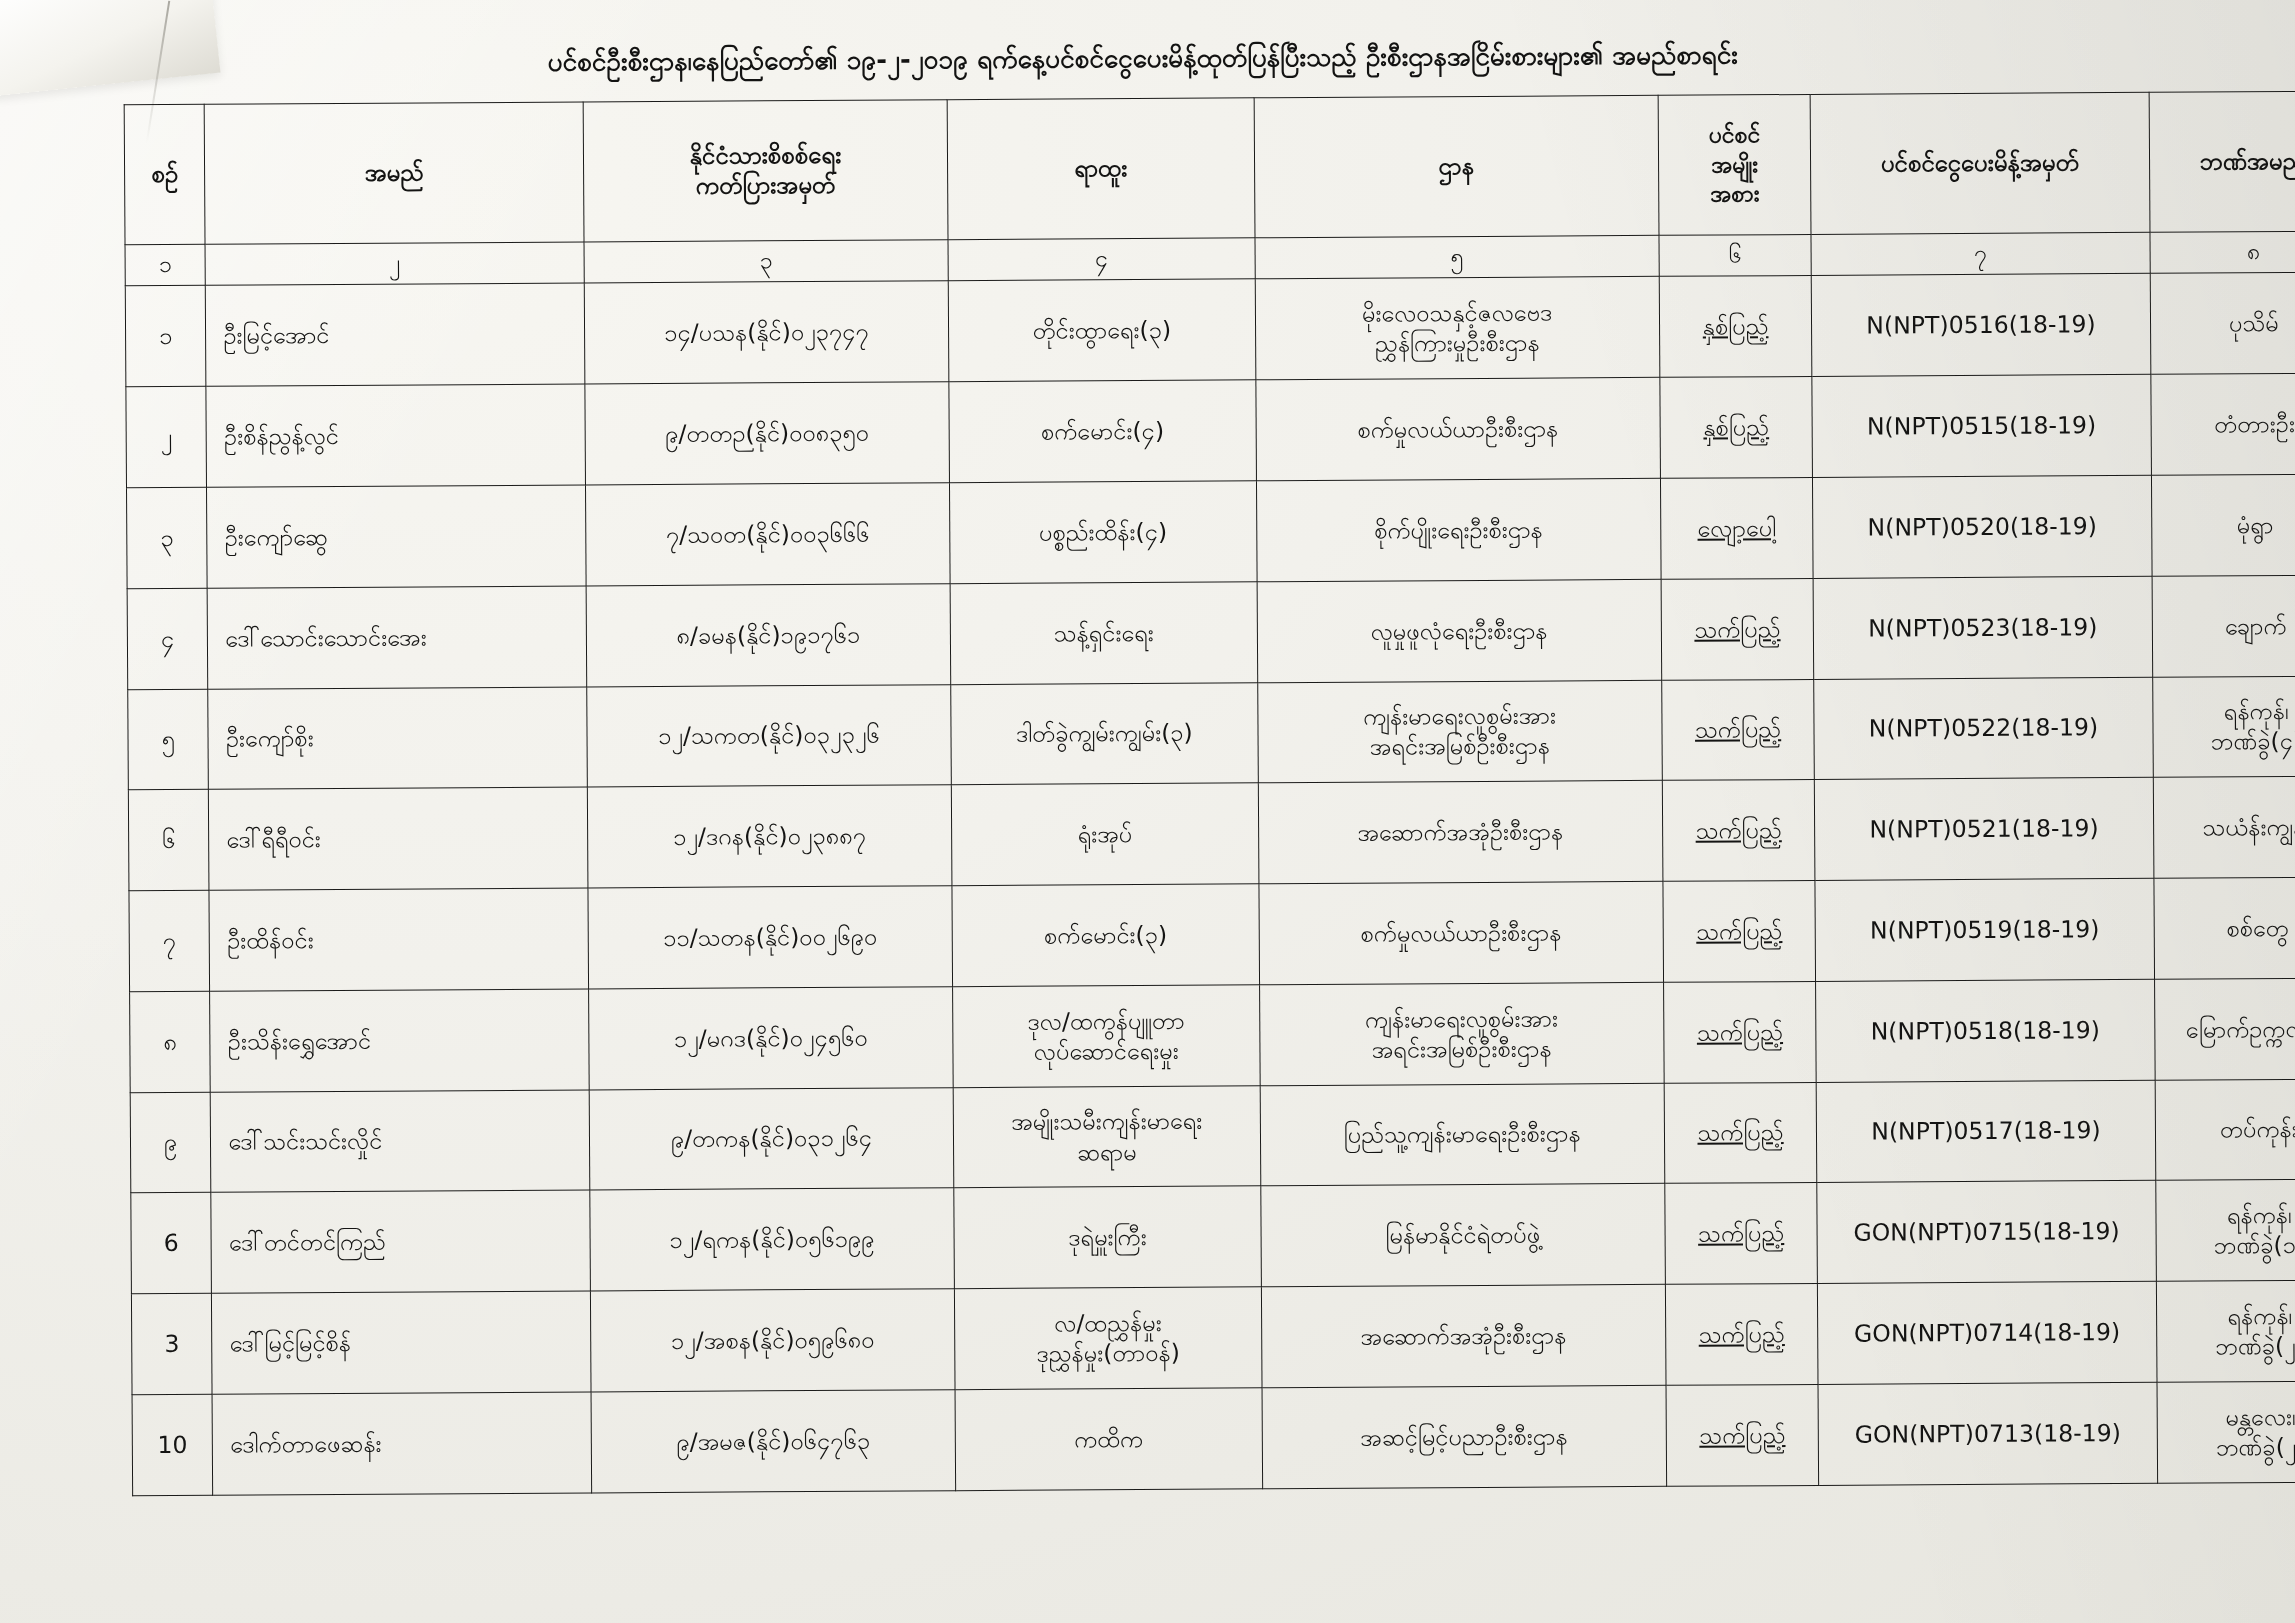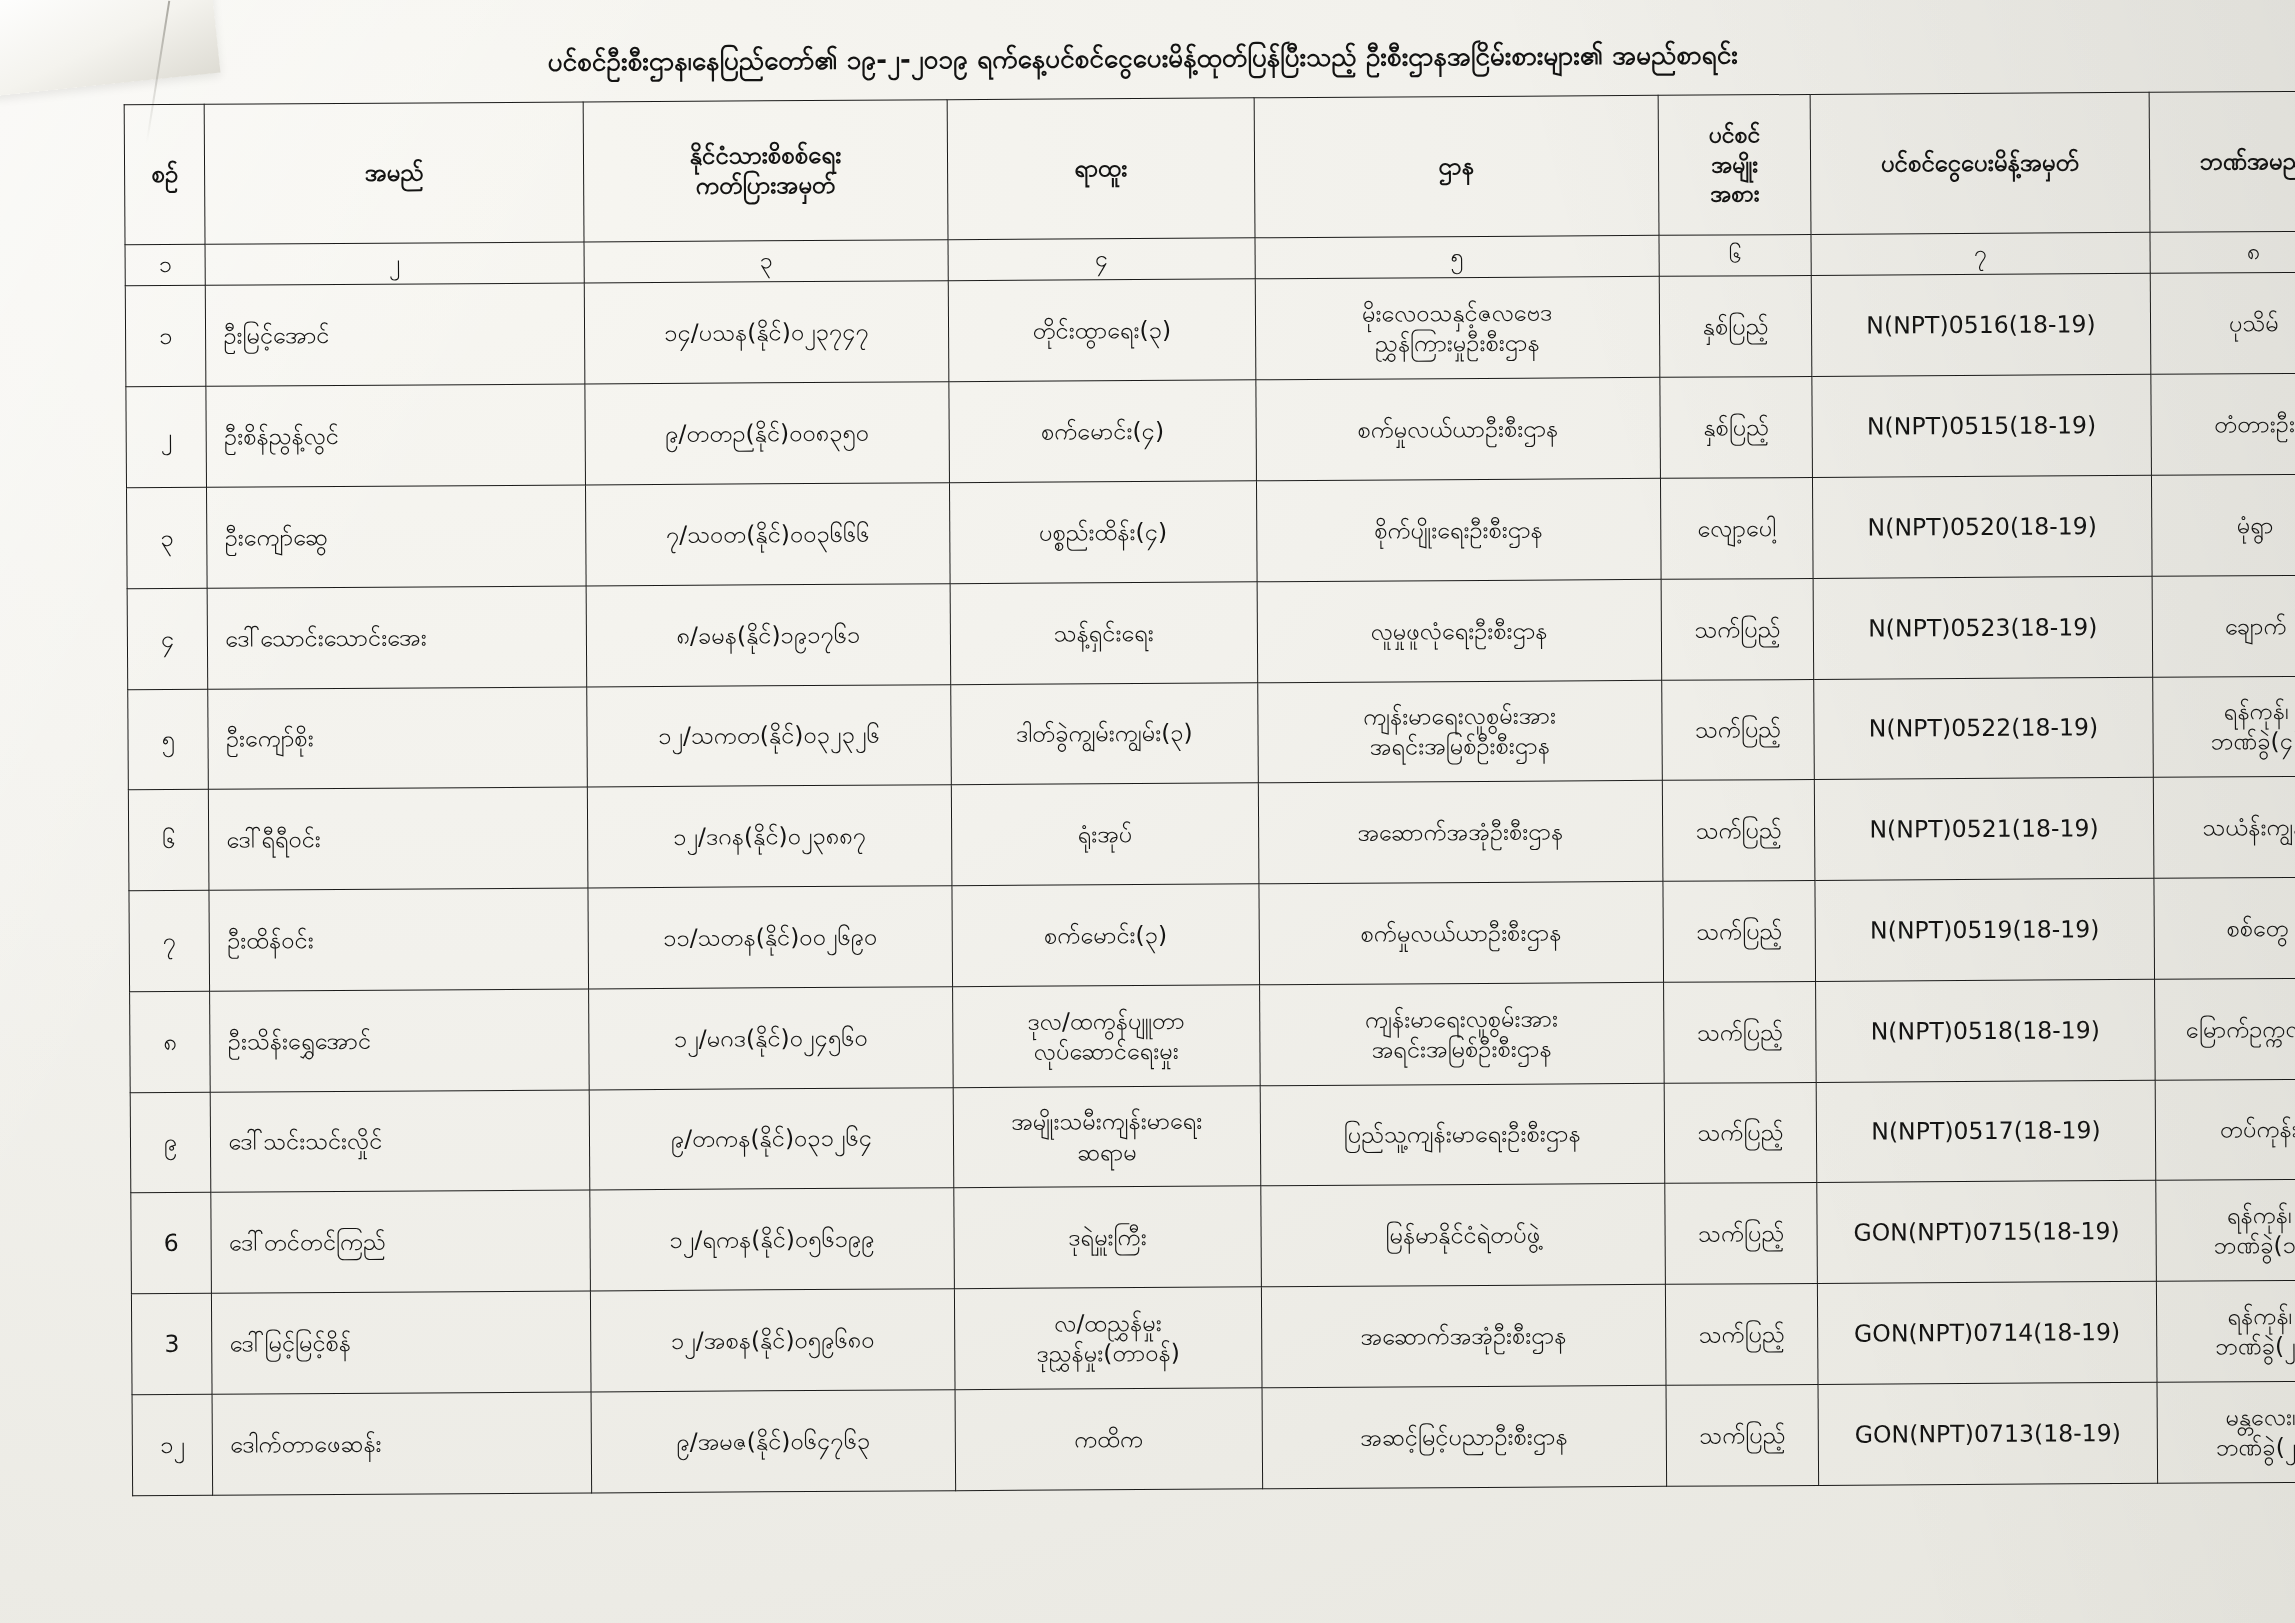--- a/index.html
+++ b/index.html
@@ -95,21 +95,21 @@
     padding: 1.3px 3.9px;
   }
   tbody td {
     height: 92px;
   }
   td.c-no    { width: 69px; }
   td.c-name  { width: 367px; text-align: left; padding-left: 17px; }
   td.c-nrc   { width: 353px; }
   td.c-rank  { width: 295px; }
   td.c-dept  { width: 393px; }
-  td.c-type  { width: 141px; }
+  td.c-type  { width: 141px; text-decoration: underline; }
   td.c-penno { width: 327px; }
   td.c-bank  { width: 196px; }
 
   th.c-no    { width: 69px; }
   th.c-name  { width: 367px; }
   th.c-nrc   { width: 353px; }
   th.c-rank  { width: 295px; }
   th.c-dept  { width: 393px; }
   th.c-type  { width: 141px; font-size: 23px; }
   th.c-penno { width: 327px; }
@@ -338,21 +338,21 @@
             <span class="two-line">အဆောက်အအုံဦးစီးဌာန</span>
           </td>
           <td class="c-type">သက်ပြည့်</td>
           <td class="c-penno">GON(NPT)0714(18-19)</td>
           <td class="c-bank">
             <span class="two-line">ရန်ကုန်၊</span>
             <span class="two-line">ဘဏ်ခွဲ(၂)</span>
           </td>
         </tr>
         <tr>
-          <td class="c-no">၁၂</td>
+          <td class="c-no">10</td>
           <td class="c-name">ဒေါက်တာဖေဆန်း</td>
           <td class="c-nrc">၉/အမဇ(နိုင်)၀၆၄၇၆၃</td>
           <td class="c-rank">
             <span class="two-line">ကထိက</span>
           </td>
           <td class="c-dept">
             <span class="two-line">အဆင့်မြင့်ပညာဦးစီးဌာန</span>
           </td>
           <td class="c-type">သက်ပြည့်</td>
           <td class="c-penno">GON(NPT)0713(18-19)</td>

